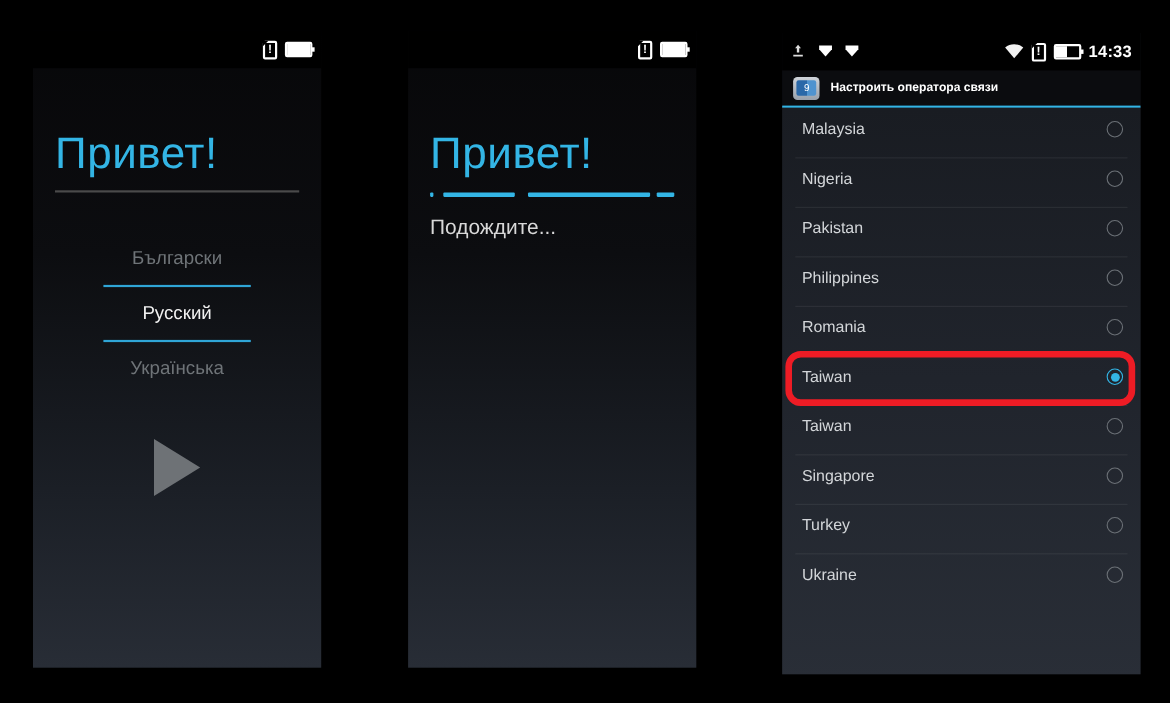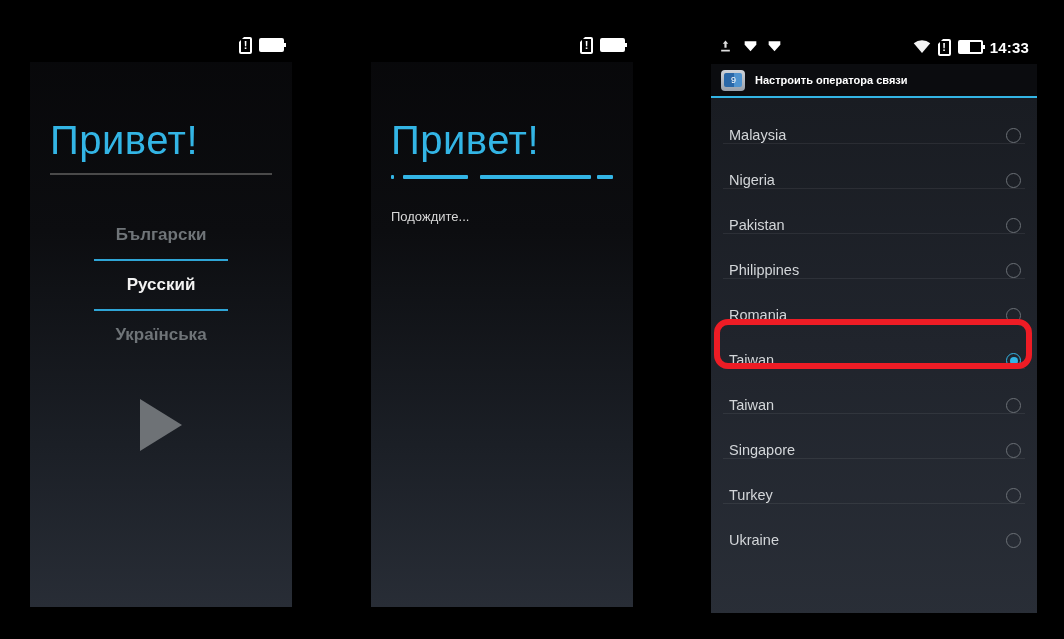--- a/index.html
+++ b/index.html
@@ -57,34 +57,34 @@
     color:#33b5e5; font-size:40px; font-weight:400;
     margin-top:56px; letter-spacing:.5px;
   }
   .hello-rule {
     height:2px; background:#4a4a4a; margin-top:10px; width:100%;
   }
   
   .progress { height:4px; margin-top:12px; position:relative; width:100%; }
   .progress > span { position:absolute; top:0; height:4px; background:#33b5e5; border-radius:1px; }
 
-  .lang-list { margin-top:36px; text-align:center;font-weight:bold; }
+  .lang-list { margin-top:36px; text-align:center; }
   .lang { font-size:17px; color:#6f7478; padding:14px 0; }
   .lang.sel { color:#f2f2f2; }
   .lang-sep { height:2px; background:#2fa5d6; width:134px; margin:0 auto; }
 
   .play-wrap { margin-top:40px; text-align:center; }
   .play {
     width:0; height:0; display:inline-block;
     border-left:42px solid #6e7276;
     border-top:26px solid transparent;
     border-bottom:26px solid transparent;
   }
 
-  .wait { color:#d8d8d8; font-size:13px; margin-top:30px; }
+  .wait { color:#d8d8d8; font-size:19px; margin-top:18px; }
 
   
   .settings {
     width:326px; height:583px; background:#0b0c0f;
   }
   .titlebar {
     height:34px; display:flex; align-items:center; gap:10px;
     padding:0 10px; background:#0b0c0f;
     border-bottom:2px solid #33b5e5;
   }
@@ -99,21 +99,21 @@
     font-style:normal; color:#fff; font-size:9px; line-height:14px;
     text-align:center; letter-spacing:-1px;
   }
   .title-text { color:#fff; font-size:11px; font-weight:bold; }
 
   .list {
     height:547px; overflow:hidden;
     background:linear-gradient(to bottom,#191c22 0%,#20242c 45%,#2a2f38 100%);
   }
   .row {
-    height:45px; display:flex; align-items:flex-end;
+    height:45px; display:flex; align-items:flex-start;
     padding:12px 16px 0 18px; position:relative;
   }
   .row + .row::before {
     content:""; position:absolute; top:0; left:12px; right:12px;
     height:1px; background:rgba(255,255,255,.07);
   }
   .row-label { color:#d3d6d9; font-size:14.5px; flex:1; }
   .radio {
     width:15px; height:15px; border-radius:50%;
     border:1.6px solid #6b7076; position:relative; flex:none;

